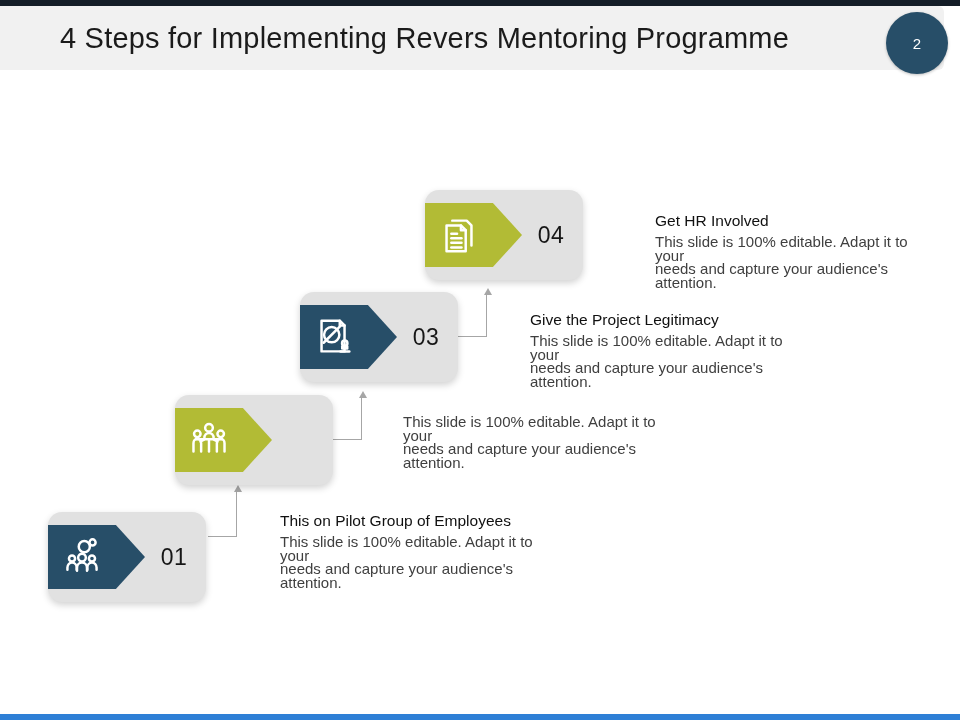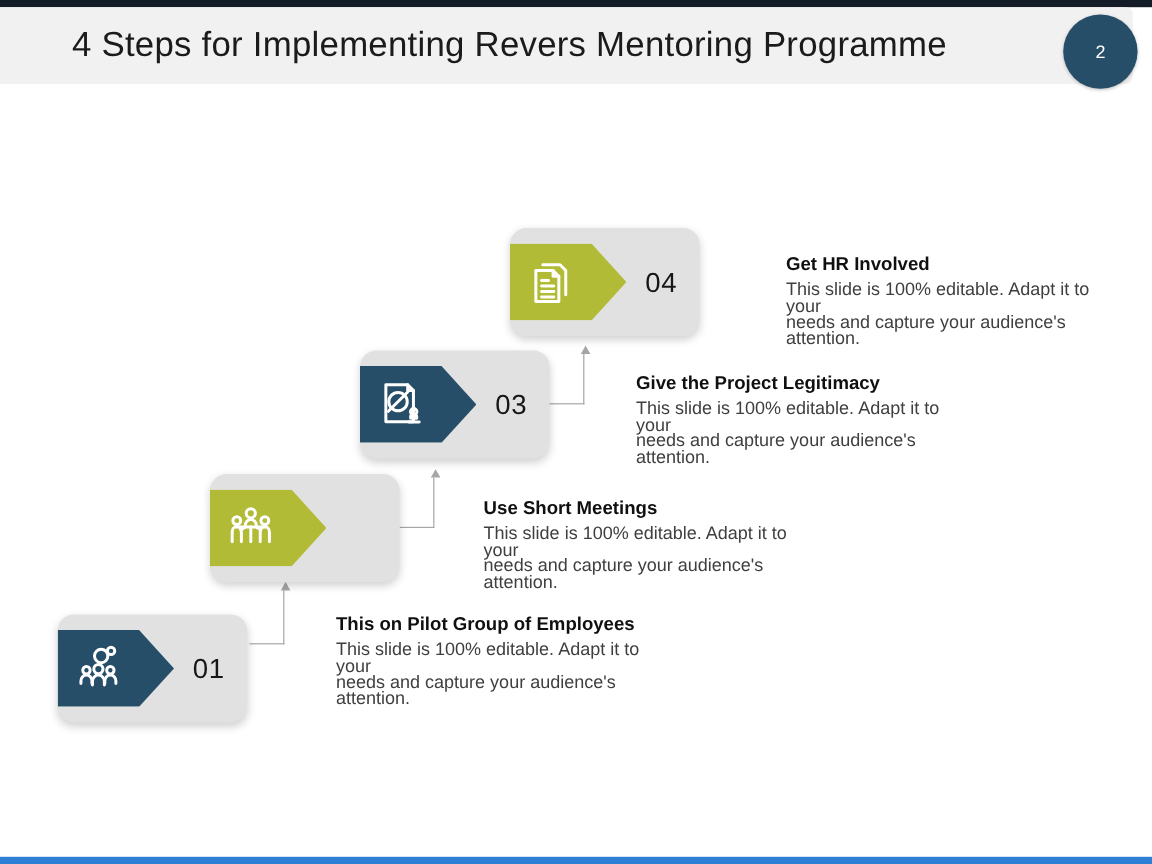--- a/index.html
+++ b/index.html
@@ -33,21 +33,21 @@
   .num{position:absolute;left:97px;top:0;width:58px;height:90px;display:flex;align-items:center;
        justify-content:center;font-size:23px;font-weight:400;color:#161616;letter-spacing:.5px}
   .conn{position:absolute;border-right:1.5px solid var(--connector);border-bottom:1.5px solid var(--connector)}
   .conn::before{content:"";position:absolute;top:-7px;right:-5.5px;width:0;height:0;
        border-left:4.5px solid transparent;border-right:4.5px solid transparent;
        border-bottom:7px solid var(--connector)}
   .conn.c1{left:208px;top:492px;width:29px;height:45px}
   .conn.c2{left:333px;top:398px;width:29px;height:42px}
   .conn.c3{left:457px;top:295px;width:30px;height:42px}
   .text{position:absolute;width:285px}
-  .text h3{margin:0 0 5px 0;font-size:15.5px;font-weight:700;color:#101010}
+  .text h3{margin:0 0 5px 0;font-size:15.5px;font-weight:400;color:#101010}
   .text p{margin:0;font-size:15px;line-height:13.5px;color:#3f3f3f;white-space:pre-line}
   .text.s1{left:280px;top:512px}
   .text.s2{left:403px;top:415px}
   .text.s3{left:530px;top:311px}
   .text.s4{left:655px;top:212px}
   .icon-stroke{fill:none;stroke:#ffffff;stroke-width:1.3;stroke-linecap:round;stroke-linejoin:round}
 </style>
 </head>
 <body>
 
@@ -96,21 +96,20 @@
         <circle cx="5.9" cy="8.8" r="1.7"></circle>
         <path d="M3.9 18 v-4.3 a2 2.3 0 0 1 4 0 V18"></path>
         <path d="M7.6 12.8 L9.4 11.8"></path>
         <circle cx="18.1" cy="8.8" r="1.7"></circle>
         <path d="M16.1 18 v-4.3 a2 2.3 0 0 1 4 0 V18"></path>
         <path d="M16.4 12.8 L14.6 11.8"></path>
       </svg>
     </div>
   </div>
   <div class="text s2">
-    <h3>Use Short Meetings</h3>
     <p>This slide is 100% editable. Adapt it to your
 needs and capture your audience's attention.</p>
   </div>
 
   <div class="card s3">
     <div class="arrow navy">
       <svg viewBox="0 0 24 24" class="icon-stroke">
         <path d="M5.5 3.5 H15 L17.5 6 V19.5 H5.5 Z"></path>
         <path d="M15 3.5 V6 H17.5"></path>
         <circle cx="10.8" cy="10.8" r="4"></circle>

